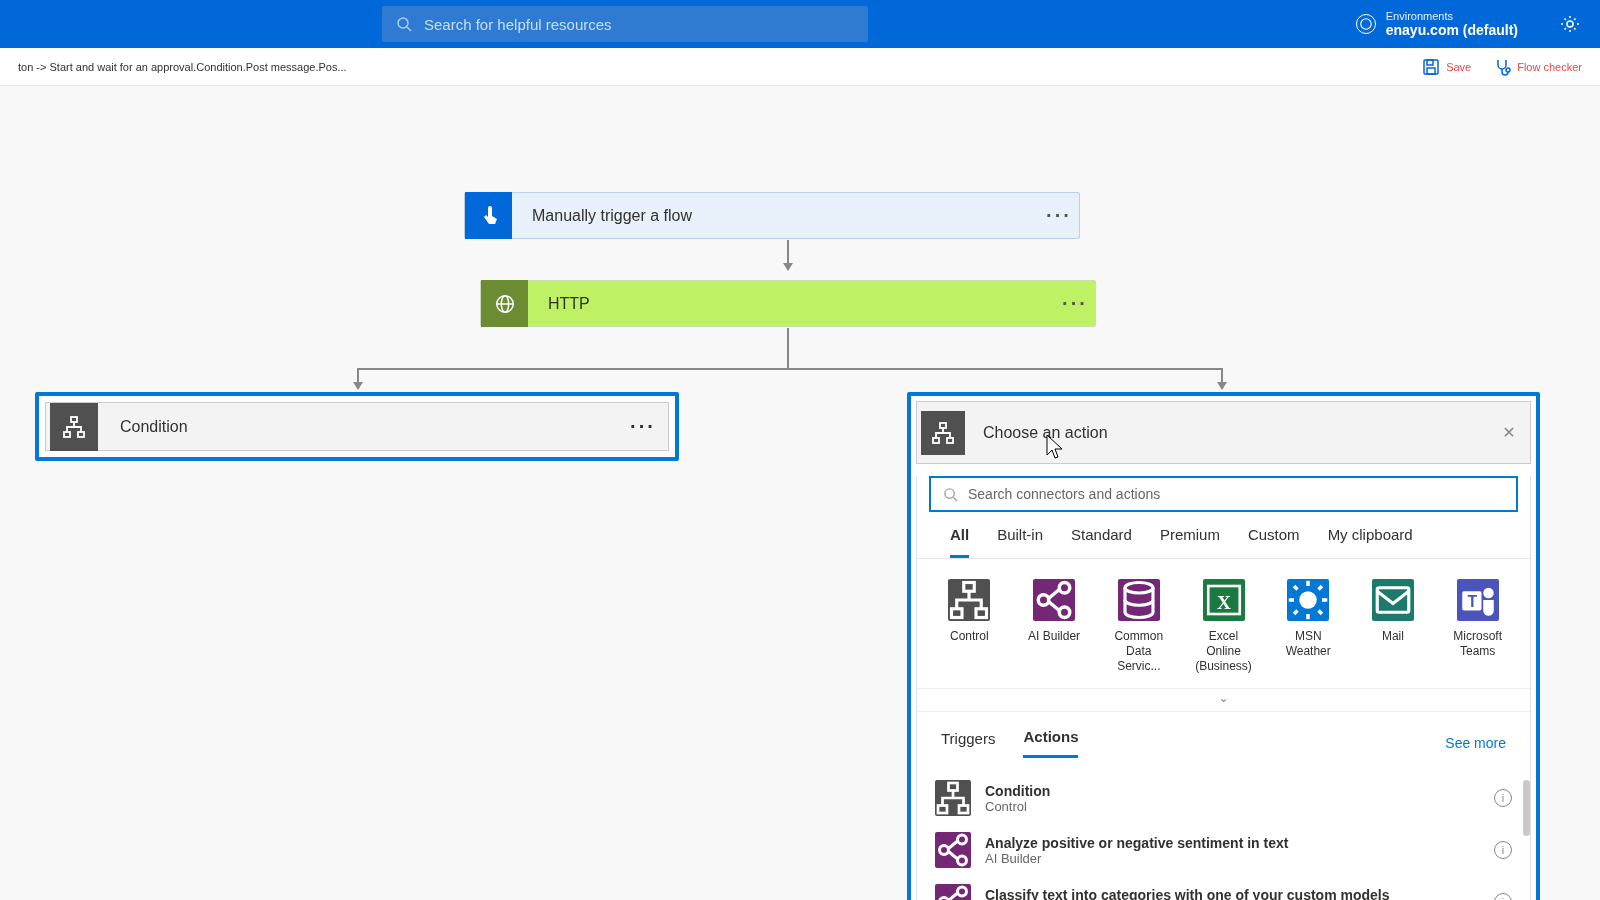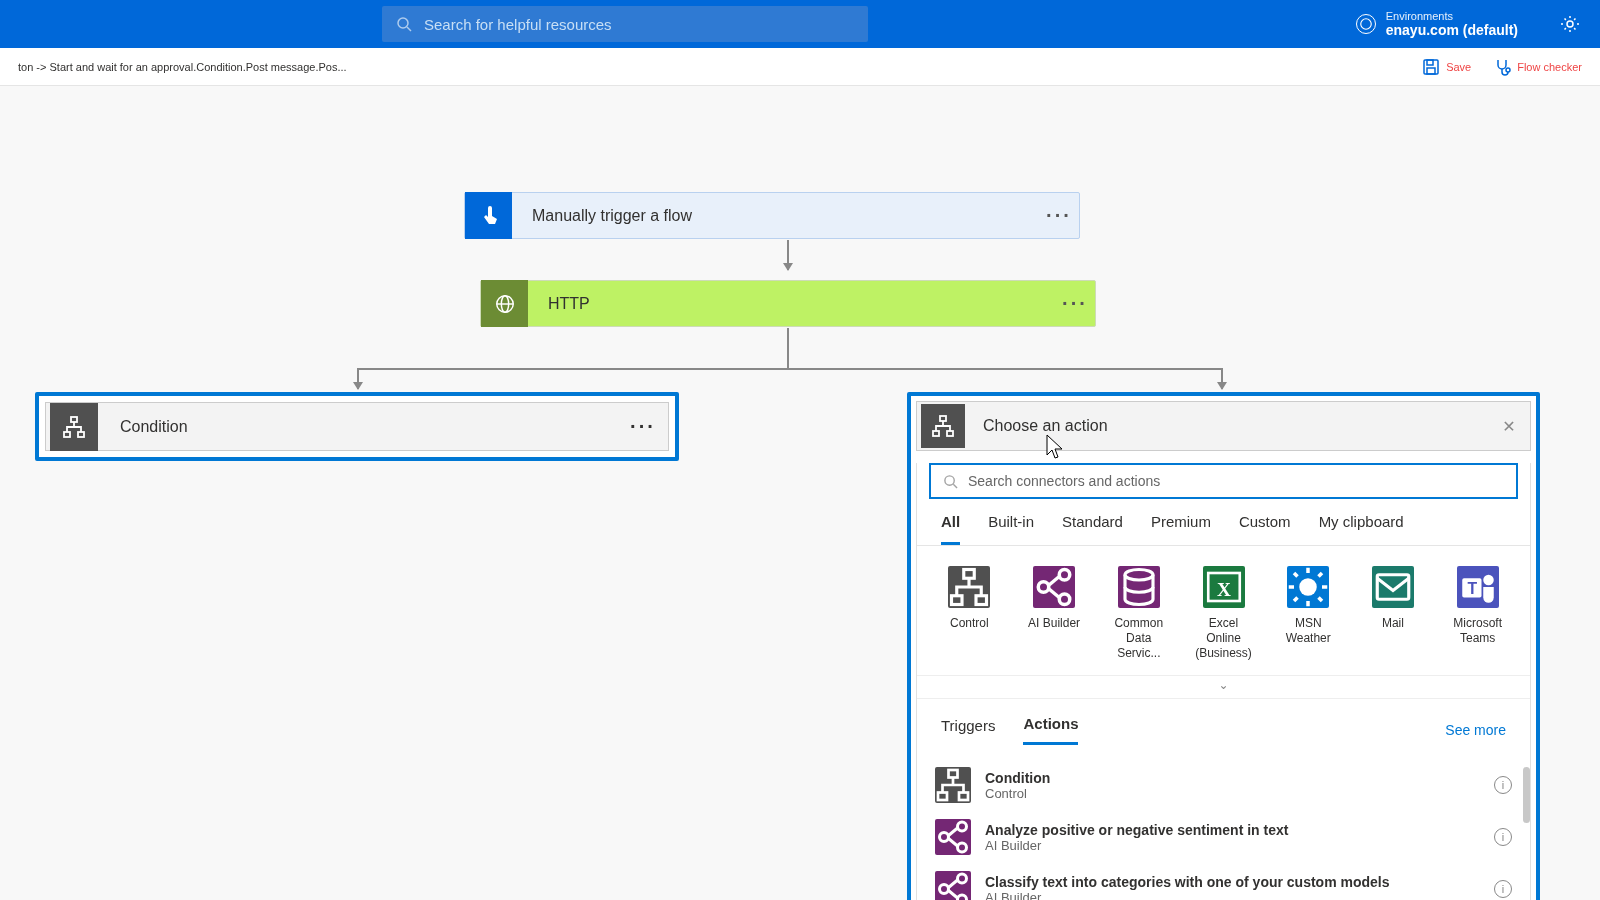--- a/index.html
+++ b/index.html
@@ -41,31 +41,31 @@
   .branch-r { position:absolute; left:1221px; top:283px; width:2px; height:20px; background:#888;}
 
   .frame { position:absolute; border:4px solid #0078d4; border-radius:2px; background:#fff; }
   .frame-cond { left:35px; top:306px; width:644px; height:69px; padding:6px; }
   .cond-card { display:flex; align-items:center; height:100%; background:#f3f3f3; border:1px solid #ccc; }
   .cond-card .icon { width:48px; height:48px; background:#505050; display:flex; align-items:center; justify-content:center; margin:4px;}
   .cond-card .title { flex:1; margin-left:18px; font-size:16px;}
   .cond-card .more { width:50px; text-align:center; font-size:20px; letter-spacing:2px; cursor:pointer; font-weight:bold;}
 
   .frame-panel { left:907px; top:306px; width:633px; padding:5px 5px; background:#fff;}
-  .panel-head { display:flex; align-items:center; height:50px; background:#f3f3f3; border:1px solid #ccc; padding:4px;}
+  .panel-head { display:flex; align-items:center; height:63px; background:#f3f3f3; border:1px solid #ccc; padding:4px;}
   .panel-head .icon { width:44px; height:44px; background:#505050; display:flex; align-items:center; justify-content:center; }
   .panel-head .title { flex:1; margin-left:18px; font-size:16px; }
   .panel-head .close { width:34px; text-align:center; color:#888; cursor:pointer; font-size:16px;}
 
   .panel-body { border:1px solid #e0e0e0; border-top:none; background:#fff; }
   .search2 { margin:12px 12px 10px; border:2px solid #0078d4; height:36px; display:flex; align-items:center; padding:0 12px; color:#666;}
   .search2 svg { width:15px; height:15px; margin-right:10px; opacity:.6;}
   .tabs { display:flex; gap:28px; padding: 4px 24px 0; font-size:15px; border-bottom:1px solid #e5e5e5;}
   .tabs .tab { padding-bottom:12px; cursor:pointer; }
-  .tabs .tab.active { border-bottom:3px solid #0078d4; font-weight:600;}
+  .tabs .tab.active { border-bottom:3px solid #0078d4; font-weight:600;margin-left:9px;}
 
   .conn-grid { display:flex; gap:28px; padding:20px 24px 14px; border-bottom:1px solid #eee;}
   .conn { width:64px; text-align:center; font-size:12px; line-height:1.25; cursor:pointer;}
   .conn .box { width:42px; height:42px; margin:0 auto 8px; display:flex; align-items:center; justify-content:center; color:#fff; border-radius:2px;}
   .expander { text-align:center; color:#888; padding:2px 0 6px; border-bottom:1px solid #eee; cursor:pointer; font-size:12px;}
 
   .subtabs { display:flex; align-items:center; padding:16px 24px 8px; gap:28px; font-size:15px;}
   .subtabs .tab { padding-bottom:10px; cursor:pointer;}
   .subtabs .tab.active { border-bottom:3px solid #0078d4; font-weight:600;}
   .subtabs .seemore { margin-left:auto; color:#0078d4; cursor:pointer; font-size:14px;}

